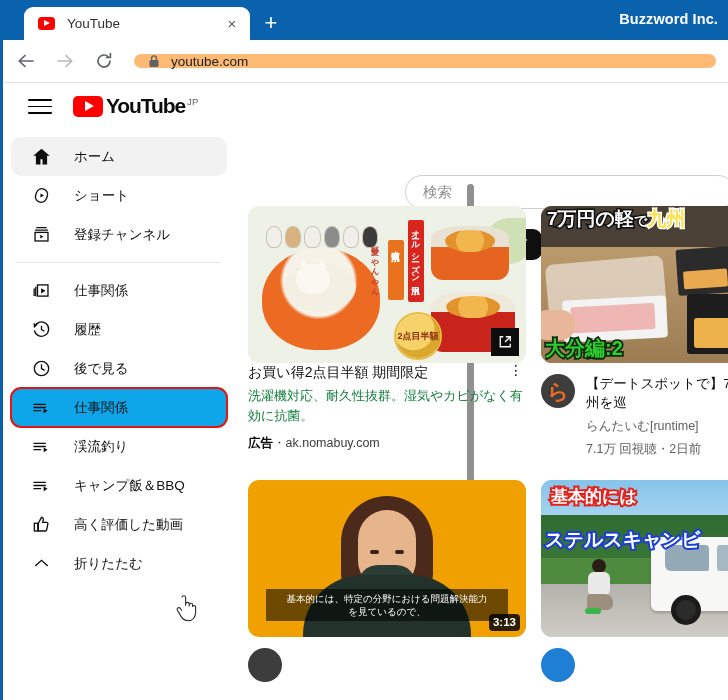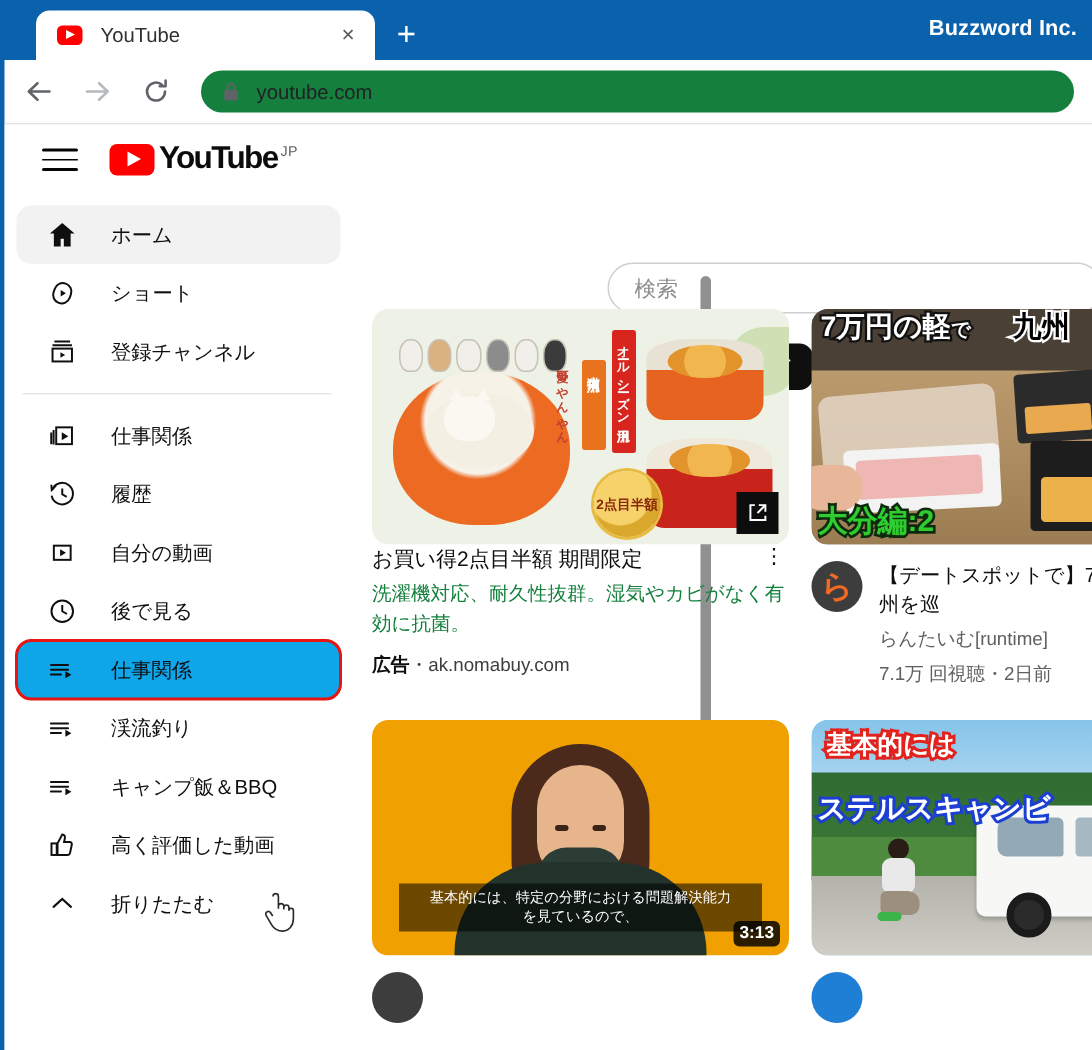--- a/index.html
+++ b/index.html
@@ -66,23 +66,23 @@
     background: #ffffff;
     display: flex; align-items: center;
   }
   .nav-btn {
     width: 32px; height: 32px; margin-left: 7px; flex: 0 0 auto;
     display: flex; align-items: center; justify-content: center;
   }
   .nav-btn svg { display: block; }
   .omnibox {
     margin-left: 14px; margin-right: 12px;
-    height: 28px; flex: 1 1 auto;
-    background: #15803d; border-radius: 14px;
-    display: flex; align-items: center;
+    height: 14px; flex: 1 1 auto;
+    background: #fdba74; border-radius: 14px;
+    display: flex; 
   }
   .lock { margin-left: 14px; flex: 0 0 auto; display: flex; }
   .url {
     margin-left: 11px; font-size: 13.5px; color: #202124;
     white-space: nowrap;
   }
 
   
   .page {
     position: absolute; left: 3px; top: 82px;
@@ -348,21 +348,21 @@
   .hand-k {
     position: absolute; left: -8px; top: 104px; width: 42px; height: 30px;
     background: #e8b79a; border-radius: 14px;
   }
   .ovl-top {
     position: absolute; left: 6px; top: 3px;
     font-size: 19px; font-weight: bold; line-height: 1;
     white-space: nowrap;
   }
   .ovl-top .w { color: #ffffff; -webkit-text-stroke: 3px #111; paint-order: stroke fill; }
-  .ovl-top .r { color: #000000; -webkit-text-stroke: 3px #fff; paint-order: stroke fill; padding-left: 28px; }
+  .ovl-top .r { color: #fde047; -webkit-text-stroke: 3px #fff; paint-order: stroke fill; }
   .ovl-top .sm { font-size: 13px; }
   .ovl-bot {
     position: absolute; left: 4px; bottom: 5px;
     font-size: 20px; font-weight: bold; line-height: 1;
     color: #2ecc2e; -webkit-text-stroke: 3.5px #0e2a0e; paint-order: stroke fill;
     white-space: nowrap;
   }
 
   
   .art-interview { position: absolute; inset: 0; background: #f0a000; }
@@ -585,29 +585,20 @@
           <span class="gi-icon">
             <svg width="21" height="21" viewBox="0 0 24 24">
                 <g fill="none" stroke="#0f0f0f" stroke-width="1.5">
                   <path d="M4.3 8.6A8.2 8.2 0 1 1 3.9 13"></path>
                   <path d="M12 7.6V12l3.4 2"></path>
                   <path d="M7.2 5.4 4 8.8l-.3-4"></path>
                 </g>
               </svg>
           </span>
           <span class="gi-label">履歴</span>
-        </div>
-        <div class="guide-item">
-          <span class="gi-icon">
-            <svg width="21" height="21" viewBox="0 0 24 24">
-                <rect x="5.6" y="6.6" width="12.8" height="10.8" fill="none" stroke="#0f0f0f" stroke-width="1.5"></rect>
-                <path d="M10.4 9.4v5.2l4.4-2.6z" fill="#0f0f0f"></path>
-              </svg>
-          </span>
-          <span class="gi-label">自分の動画</span>
         </div>
         <div class="guide-item">
           <span class="gi-icon">
             <svg width="21" height="21" viewBox="0 0 24 24">
                 <g fill="none" stroke="#0f0f0f" stroke-width="1.5">
                   <circle cx="12" cy="12" r="8.2"></circle>
                   <path d="M12 7.2V12l3.6 2.1"></path>
                 </g>
               </svg>
           </span>

